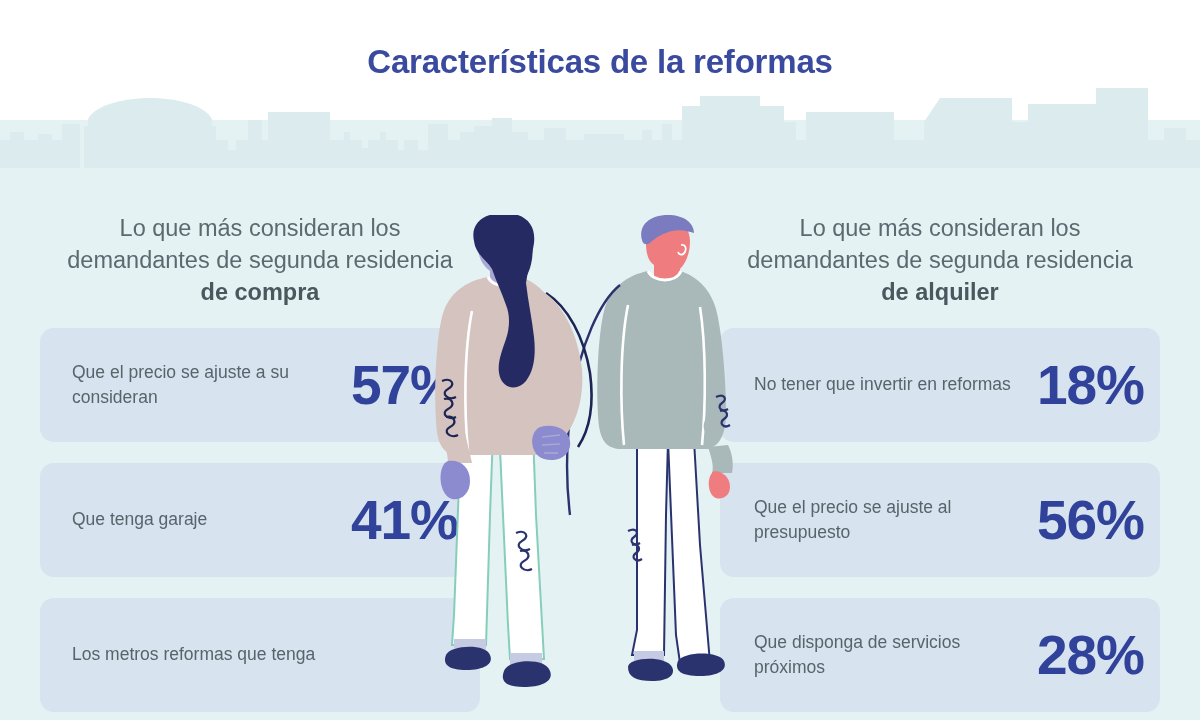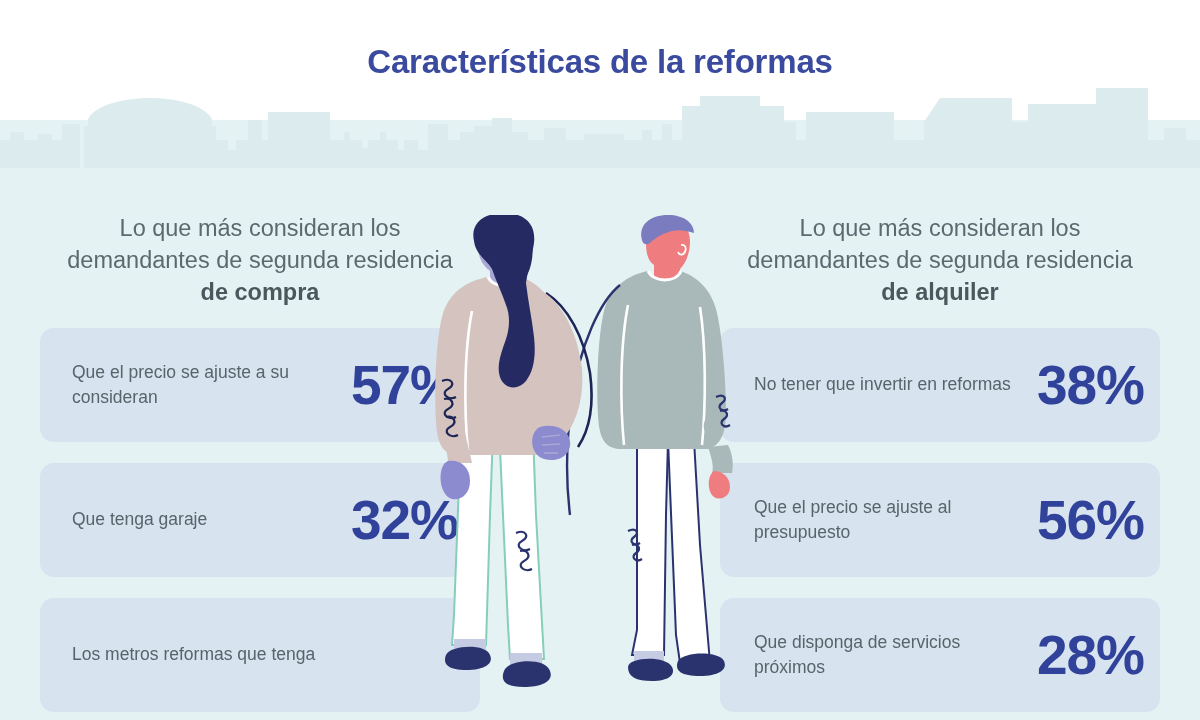--- a/index.html
+++ b/index.html
@@ -149,36 +149,36 @@
     <div class="col-head">
       <span>Lo que más consideran los demandantes de segunda residencia </span><b>de compra</b>
     </div>
     <div class="cards">
       <div class="card">
         <div class="card-label">Que el precio se ajuste a su consideran</div>
         <div class="card-value">57%</div>
       </div>
       <div class="card">
         <div class="card-label">Que tenga garaje</div>
-        <div class="card-value">32%</div>
+        <div class="card-value">41%</div>
       </div>
       <div class="card">
         <div class="card-label">Los metros reformas que tenga</div>
       </div>
     </div>
   </div>
 
   <div class="column right">
     <div class="col-head">
       <span>Lo que más consideran los demandantes de segunda residencia </span><b>de alquiler</b>
     </div>
     <div class="cards">
       <div class="card">
         <div class="card-label">No tener que invertir en reformas</div>
-        <div class="card-value">38%</div>
+        <div class="card-value">18%</div>
       </div>
       <div class="card">
         <div class="card-label">Que el precio se ajuste al presupuesto</div>
         <div class="card-value">56%</div>
       </div>
       <div class="card">
         <div class="card-label">Que disponga de servicios próximos</div>
         <div class="card-value">28%</div>
       </div>
     </div>

